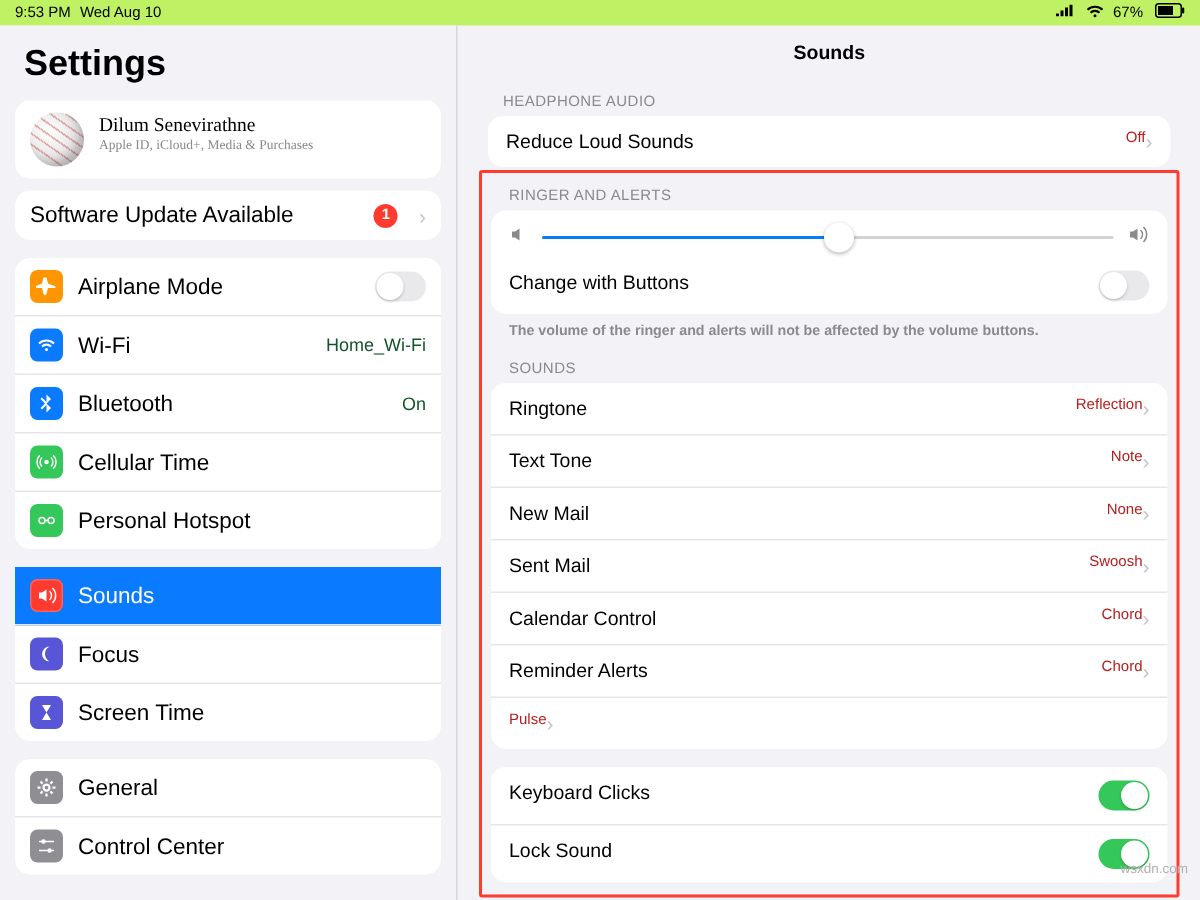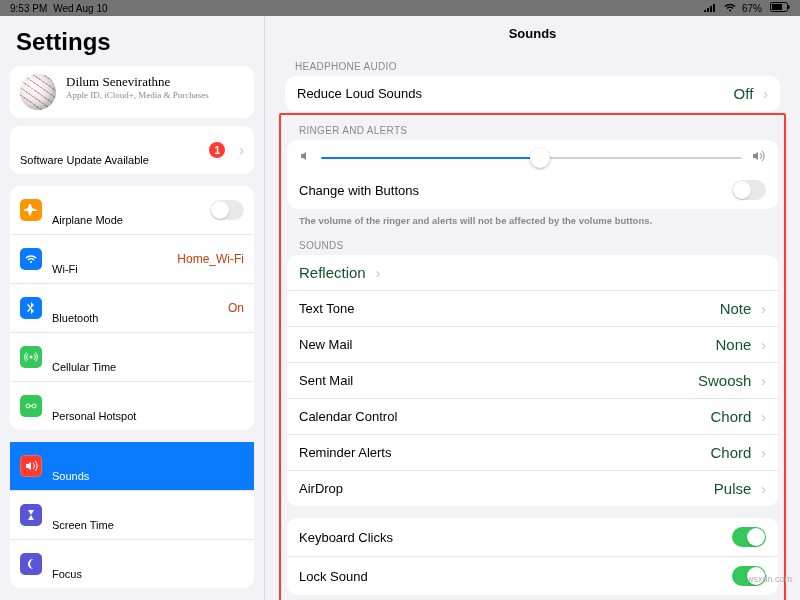--- a/index.html
+++ b/index.html
@@ -6,28 +6,28 @@
   body {
     font-family: -apple-system, "Helvetica Neue", Arial, sans-serif;
     background: #f2f2f7;
     width: 800px; height: 600px; overflow: hidden;
     font-size: 12px; color: #000;
   }
   
   .status-bar {
     display: flex; justify-content: space-between; align-items: center;
     padding: 2px 10px; font-size: 10px; font-weight: 500;
-    background: #737373;
+    background: #bef264;
   }
   .status-left, .status-right { display: flex; gap: 6px; align-items: center; }
   .status-right svg { margin-left: 2px; }
 
   .layout { display: flex; height: calc(100% - 16px); }
   .sidebar {
-    width: 265px; background: #f2f2f7; border-right: 1px solid #d8d8dc;
+    width: 305px; background: #f2f2f7; border-right: 1px solid #d8d8dc;
     overflow: hidden; display: flex; flex-direction: column;
   }
   .sidebar h1 { font-size: 24px; font-weight: 700; padding: 12px 16px 10px; }
   .account-card {
     margin: 0 10px 8px; background: #fff; border-radius: 10px;
     display: flex; align-items: flex-start; padding: 8px 10px; gap: 10px; font-family: Liberation Serif, serif;
   }
   .avatar {
     width: 36px; height: 36px; border-radius: 50%;
     background: radial-gradient(circle at 35% 35%, #fff, #e5e5e5 55%, #bbb);
@@ -47,22 +47,22 @@
   }
   .row {
     display: flex; align-items: center; padding: 8px 10px;
     border-bottom: 0.5px solid #e5e5ea; gap: 10px; position: relative;
   }
   .row:last-child { border-bottom: none; }
   .row .icon {
     width: 22px; height: 22px; border-radius: 5px; flex: 0 0 22px;
     display: flex; align-items: center; justify-content: center;
   }
-  .row .label { flex: 1; font-size: 11px; margin-top: 20px; }
-  .row .value { color: #c2410c; font-size: 12px; }
+  .row .label { flex: 1; font-size: 15px; }
+  .row .value { color: #14532d; font-size: 12px; }
   .row .chevron { color: #c5c5c9; font-size: 14px; margin-left: 4px; }
   .row.selected { background: #0a7aff; color: #fff; }
   .row.selected .label { color: #fff; }
   .row.selected .icon { box-shadow: 0 0 0 1px rgba(255,255,255,0.2) inset; }
   .badge {
     width: 16px; height: 16px; border-radius: 50%; background: #ff3b30;
     color: #fff; font-size: 10px; display: flex; align-items: center; justify-content: center;
     font-weight: 600;
   }
   .toggle {
@@ -82,26 +82,26 @@
     font-size: 10px; color: #8a8a8e; text-transform: uppercase;
     padding: 6px 30px 4px; letter-spacing: 0.3px;
   }
   .section-sub {
     font-size: 9.5px; color: #8a8a8e; padding: 4px 30px 8px; font-weight: bold;
   }
   .content .group {
     margin: 0 20px 2px; background:#fff; border-radius:10px;
   }
   .content .crow {
-    display:flex; align-items:center; padding:9px 12px;
-    border-bottom:0.5px solid #e5e5ea; gap:10px;
+    display:flex; align-items:flex-start; padding:9px 12px;
+    border-bottom:0.5px solid #e5e5ea; 
   }
   .content .crow:last-child { border-bottom:none; }
   .content .crow .label { flex:1; font-size:13px; }
-  .content .crow .value { color:#14532d; font-size:15px; }
+  .content .crow .value { color:#b91c1c; font-size:10px; }
   .content .crow .chevron { color:#c5c5c9; font-size:14px; }
   .slider-row { display:flex; align-items:center; gap:10px; padding:10px 12px 6px; }
   .slider {
     flex:1; height:2px; background:linear-gradient(to right,#0a7aff 0 52%,#d1d1d6 52% 100%);
     border-radius:2px; position:relative;
   }
   .slider .thumb {
     width:20px; height:20px; border-radius:50%; background:#fff;
     box-shadow:0 1px 3px rgba(0,0,0,.3); position:absolute; top:-9px; left:52%;
     transform:translateX(-50%);
@@ -226,32 +226,32 @@
             <svg width="14" height="14" viewBox="0 0 14 14">
               <path d="M2 5h2l3-2v8l-3-2H2z" fill="#fff"></path>
               <path d="M9 4a4 4 0 010 6M11 2a7 7 0 010 10" stroke="#fff" fill="none"></path>
             </svg>
           </span>
           <span class="label">Sounds</span>
         </div>
         <div class="row">
           <span class="icon" style="background: rgb(88, 86, 214);">
             <svg width="14" height="14" viewBox="0 0 14 14">
+              <path d="M9 2a5 5 0 100 10 6 6 0 01-3-5 6 6 0 013-5z" fill="#fff"></path>
+            </svg>
+          </span>
+          <span class="label">Focus</span>
+        </div>
+        <div class="row">
+          <span class="icon" style="background: rgb(88, 86, 214);">
+            <svg width="14" height="14" viewBox="0 0 14 14">
               <path d="M4 2h6L7 7l3 5H4l3-5z" fill="#fff"></path>
             </svg>
           </span>
           <span class="label">Screen Time</span>
-        </div>
-        <div class="row">
-          <span class="icon" style="background: rgb(88, 86, 214);">
-            <svg width="14" height="14" viewBox="0 0 14 14">
-              <path d="M9 2a5 5 0 100 10 6 6 0 01-3-5 6 6 0 013-5z" fill="#fff"></path>
-            </svg>
-          </span>
-          <span class="label">Focus</span>
         </div>
       </div>
     <div class="list-block" id="g3">
         <div class="row">
           <span class="icon" style="background: rgb(142, 142, 147);">
             <svg width="14" height="14" viewBox="0 0 14 14">
               <circle cx="7" cy="7" r="2" fill="none" stroke="#fff" stroke-width="1.5"></circle>
               <path d="M7 1v2M7 11v2M1 7h2M11 7h2M3 3l1.4 1.4M9.6 9.6L11 11M11 3L9.6 4.4M4.4 9.6L3 11" stroke="#fff" stroke-width="1.5"></path>
             </svg>
           </span>
@@ -305,20 +305,21 @@
         <div class="crow">
           <span class="label">Change with Buttons</span>
           <span class="toggle"></span>
         </div>
       </div>
       <div class="section-sub">The volume of the ringer and alerts will not be affected by the volume buttons.</div>
 
       <div class="section-label">SOUNDS</div>
       <div class="group" id="sounds-group">
           <div class="crow">
+            <span class="label">Ringtone</span>
             <span class="value">Reflection</span>
             <span class="chevron">›</span>
           </div>
           <div class="crow">
             <span class="label">Text Tone</span>
             <span class="value">Note</span>
             <span class="chevron">›</span>
           </div>
           <div class="crow">
             <span class="label">New Mail</span>
@@ -334,21 +335,20 @@
             <span class="label">Calendar Control</span>
             <span class="value">Chord</span>
             <span class="chevron">›</span>
           </div>
           <div class="crow">
             <span class="label">Reminder Alerts</span>
             <span class="value">Chord</span>
             <span class="chevron">›</span>
           </div>
           <div class="crow">
-            <span class="label">AirDrop</span>
             <span class="value">Pulse</span>
             <span class="chevron">›</span>
           </div>
         </div>
 
       <div class="group" style="margin-top:12px;">
         <div class="crow">
           <span class="label">Keyboard Clicks</span>
           <span class="toggle on"></span>
         </div>

